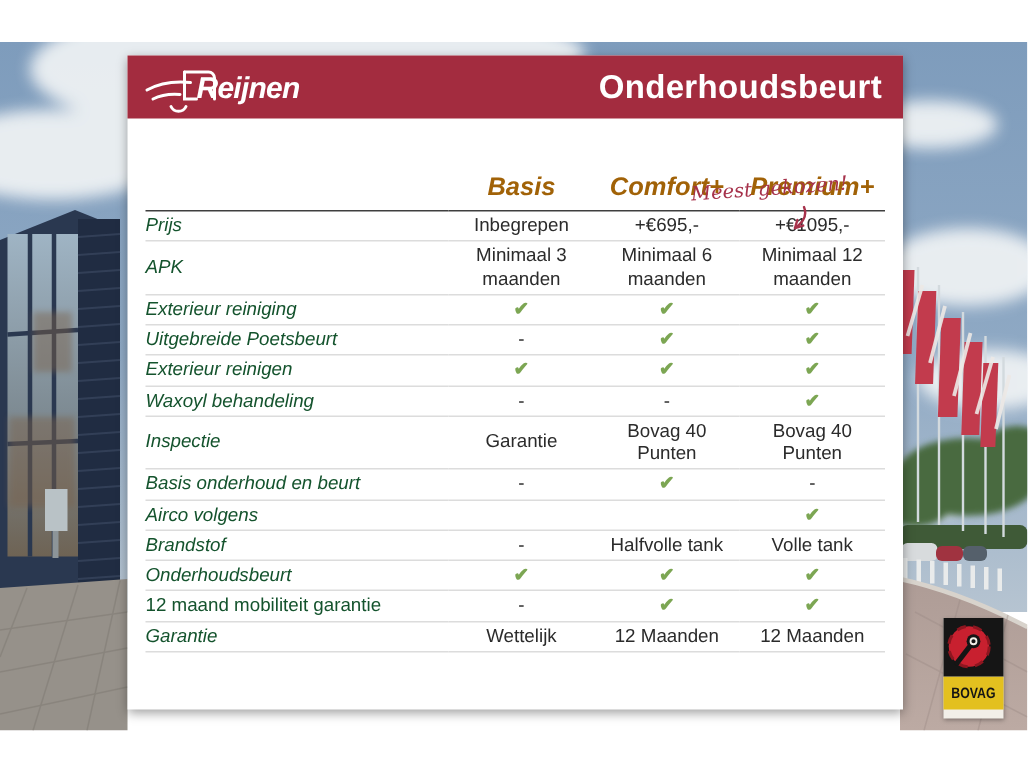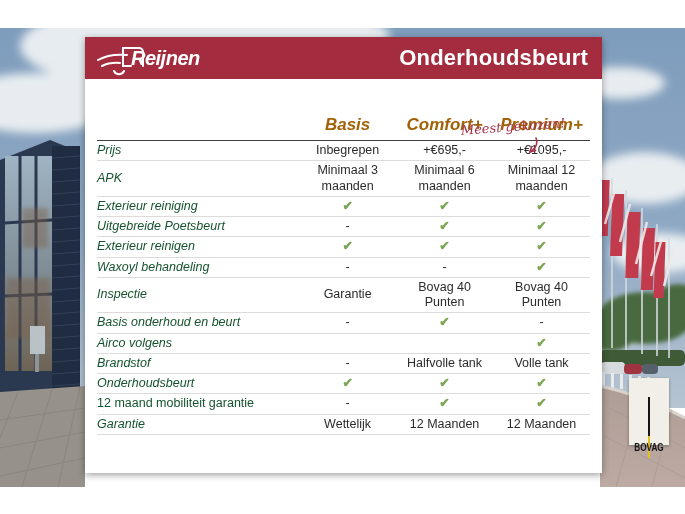--- a/index.html
+++ b/index.html
@@ -45,22 +45,22 @@
     padding:2px 2px 2px 0;border-bottom:1px solid #dcdcdc;line-height:1.22;
   }
   tbody th.upright{font-style:normal;margin-top:32px;}
   tbody td{
     text-align:center;border-bottom:1px solid #dcdcdc;
     padding:2px 1px;line-height:1.22;color:#2b2b2b;
   }
   .check{color:#7CA653;font-weight:bold;font-size:12.5px;}
   
   .bovag{
-    position:absolute;left:629px;top:378px;width:40px;height:67px;
-    background:#f2efe8;padding:19px;box-sizing:border-box;
+    position:absolute;left:629px;top:412px;width:40px;height:67px;
+    background:#f2efe8;padding:0;box-sizing:border-box;
     box-shadow:0 1px 3px rgba(0,0,0,.35);
   }
   .bovag-top{height:39px;background:#151515;position:relative;overflow:hidden;}
   .bovag-bottom{
     height:22px;background:#E3C01F;display:flex;align-items:center;justify-content:center;
   }
   .bovag-label{
     font-weight:bold;font-size:10px;color:#141414;letter-spacing:0;
     transform:scaleX(.82);font-family:"Liberation Sans",sans-serif;
   }

